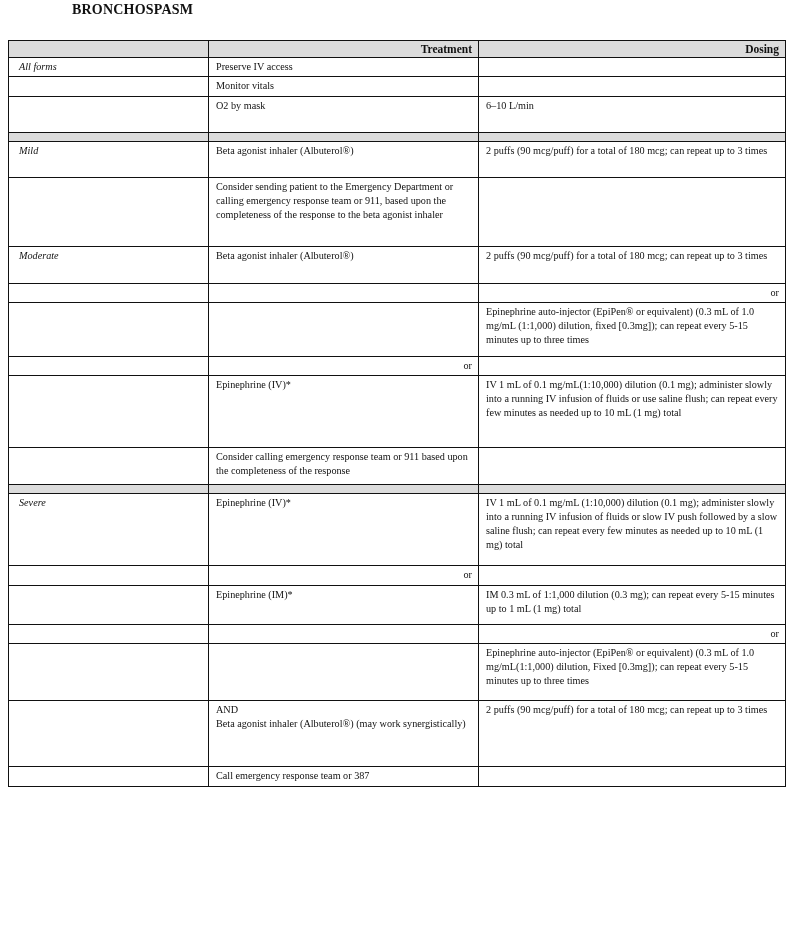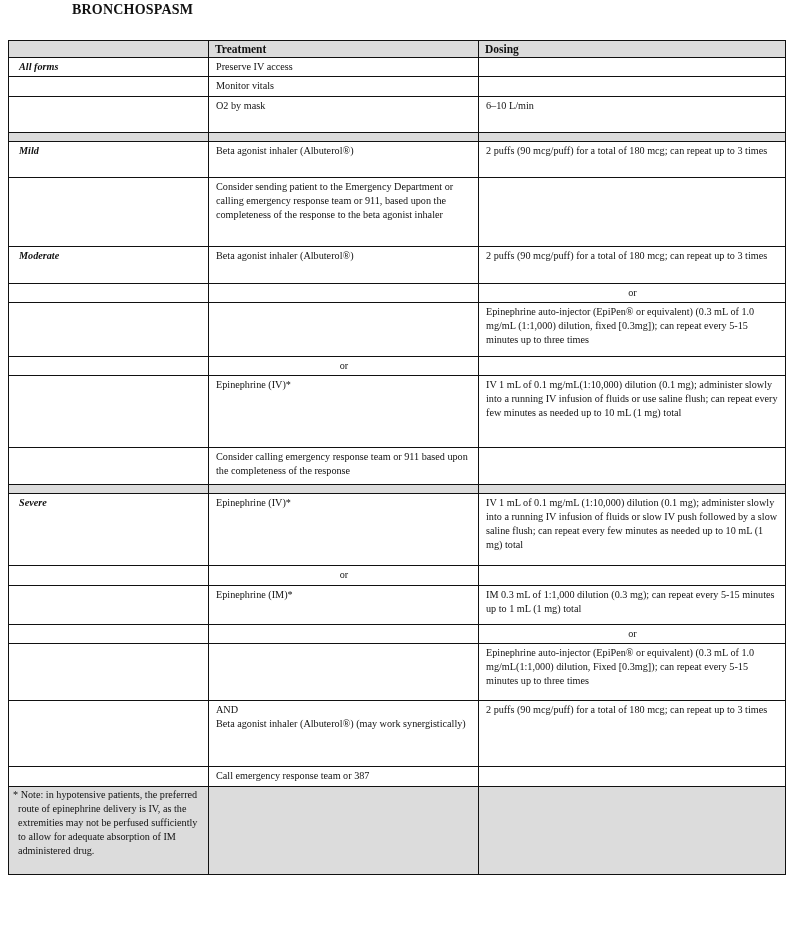--- a/index.html
+++ b/index.html
@@ -1,23 +1,23 @@
 <!DOCTYPE html>
 <html><head>
 <meta charset="utf-8">
 <style>
   html, body { margin:0; padding:0; background:#ffffff; }
   body { width:789px; height:936px; position:relative; font-family:"Liberation Serif", serif; color:#111; overflow:hidden; }
   .title { position:absolute; left:72px; top:2px; font-size:14px; font-weight:bold; letter-spacing:0.2px; }
   table.t { position:absolute; left:8px; top:40px; width:777px; border-collapse:collapse; table-layout:fixed; font-size:10.2px; line-height:14px; }
   table.t td, table.t th { border:1.5px solid #111; vertical-align:top; padding:2px 6px 2px 7px; }
-  table.t th { background:#dcdcdc; font-size:11.5px; font-weight:bold; text-align:left; padding:1px 6px; height:14px; }
-  .sev { font-weight:bold; font-style:italic; padding-left:10px !important; }
+  table.t th { background:#dcdcdc; font-size:11.5px; font-weight:bold; text-align:right; padding:1px 6px; height:14px; }
+  .sev { font-weight:normal; font-style:italic; padding-left:10px !important; }
   .sep td { background:#dcdcdc; height:8px; padding:0 !important; }
-  .center { text-align:center; }
+  .center { text-align:right; }
   .note { background:#dcdcdc; padding-left:9px !important; text-indent:-5px; padding-top:1px !important; }
   .grey { background:#dcdcdc; }
 </style>
 </head>
 <body>
 
 <div class="title">BRONCHOSPASM</div>
 
 <table class="t">
   <colgroup>
@@ -131,19 +131,14 @@
       <div>AND</div>
       <div>Beta agonist inhaler (Albuterol®) (may work synergistically)</div>
     </td>
     <td>2 puffs (90 mcg/puff) for a total of 180 mcg; can repeat up to 3 times</td>
   </tr>
   <tr style="height:20px">
     <td class="sev"></td>
     <td>Call emergency response team or 387</td>
     <td></td>
   </tr>
-  <tr style="height:88px">
-    <td class="note">* Note: in hypotensive patients, the preferred route of epinephrine delivery is IV, as the extremities may not be perfused sufficiently to allow for adequate absorption of IM administered drug.</td>
-    <td class="grey"></td>
-    <td class="grey"></td>
-  </tr>
 </tbody>
   </table>
 
 </body></html>

